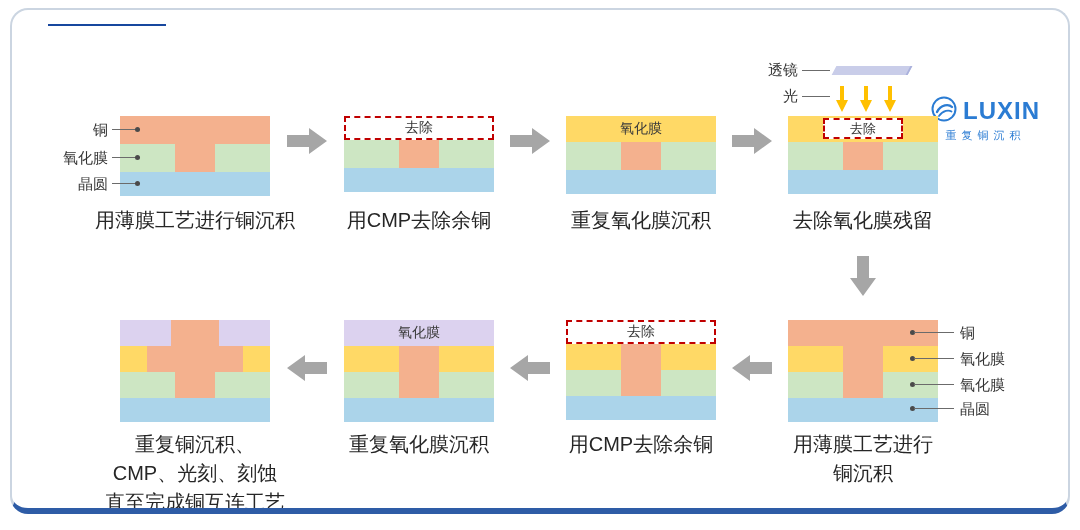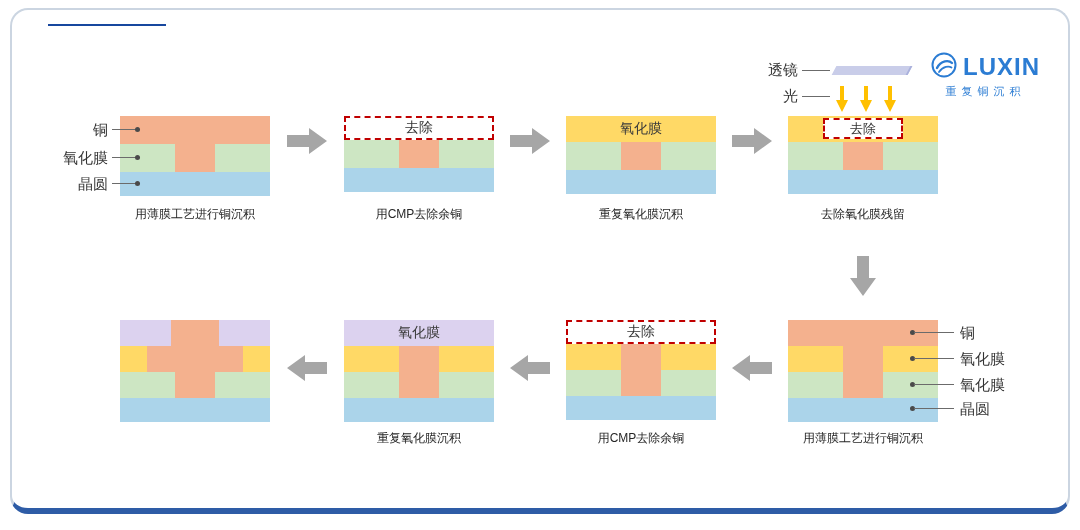--- a/index.html
+++ b/index.html
@@ -7,21 +7,21 @@
   .card{position:relative;width:1060px;height:506px;margin:8px auto;background:#fff;
     border:2px solid var(--card-border,#CBD5E1);border-bottom:6px solid var(--accent-blue,#2E5CA6);
     border-radius:18px;box-sizing:border-box;overflow:hidden;}
   .abs{position:absolute;}
   
   .header{position:absolute;left:36px;top:14px;display:flex;align-items:center;gap:16px;}
   .title{font-size:23px;font-weight:bold;color:var(--title-blue,#17479E);margin:0;}
   .title-rule{width:118px;height:2px;background:var(--title-blue,#17479E);}
   
   .logo{position:absolute;right:28px;top:42px;color:var(--logo-blue,#2B7CD3);text-align:center;}
-  .logo-row{display:flex;align-items:center;justify-content:center;gap:6px;}
+  .logo-row{display:flex;align-items:center;justify-content:center;gap:6px;margin-top:44px;}
   .logo-text{font-size:24px;font-weight:bold;letter-spacing:1px;}
   .logo-tagline{font-size:11px;letter-spacing:5px;margin-top:2px;white-space:nowrap;}
   
   .stack{position:absolute;width:150px;}
   .band{position:relative;width:150px;}
   .h28{height:28px;} .h26{height:26px;} .h24{height:24px;}
   .copper{background:var(--copper,#F4B18E);}
   .green{background:var(--oxide-green,#CDE6C3);}
   .yellow{background:var(--oxide-yellow,#FFD966);}
   .purple{background:var(--oxide-purple,#DCD2EF);}
@@ -30,21 +30,21 @@
     background:var(--copper,#F4B18E);}
   .plug.w48{width:48px;} .plug.w96{width:96px;}
   .band-label{position:absolute;inset:0;display:flex;align-items:center;justify-content:center;
     font-size:14px;color:#3b3b3b;}
   .remove-box{width:150px;height:24px;box-sizing:border-box;border:2px dashed var(--remove-red,#C00000);
     background:#fff;display:flex;align-items:center;justify-content:center;font-size:14px;color:#333;}
   .inner-remove{position:absolute;left:50%;top:2px;transform:translateX(-50%);width:80px;height:21px;
     box-sizing:border-box;border:2px dashed var(--remove-red,#C00000);background:#fff;
     display:flex;align-items:center;justify-content:center;font-size:13px;color:#333;}
   
-  .caption{position:absolute;font-size:12px;color:#262626;text-align:center;line-height:1.45;}
+  .caption{position:absolute;font-size:20px;color:#262626;text-align:center;line-height:1.45;}
   .lbl{position:absolute;font-size:15px;color:#333;line-height:16px;}
   .lbl.r{text-align:right;} .lbl.l{text-align:left;}
   .lline{position:absolute;height:1px;background:#6b6b6b;}
   .ldot{position:absolute;width:5px;height:5px;border-radius:50%;background:#4a4a4a;}
   
   .arrow{position:absolute;color:var(--arrow-gray,#A6A6A6);line-height:0;}
   .arrow svg{display:block;}
   .arrow.left svg{transform:scaleX(-1);}
   
   .lens-bar{position:absolute;width:74px;height:9px;background:var(--lens-fill,#C9CDE9);
@@ -243,14 +243,15 @@
       <div class="plug w48"></div>
     </div>
     <div class="band h26 yellow">
       <div class="plug w96"></div>
     </div>
     <div class="band h26 green">
       <div class="plug"></div>
     </div>
     <div class="band h24 blue"></div>
   </div>
+  <div class="caption" style="left:91px;top:420px;width:184px;">重复铜沉积、CMP、光刻、刻蚀直至完成铜互连工艺</div>
 
 </div>
 
 </body></html>

